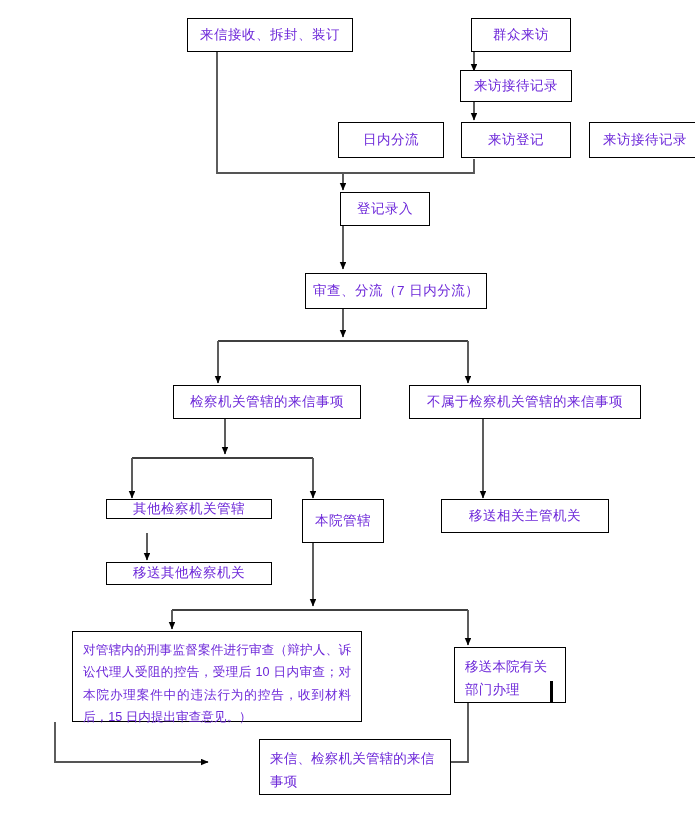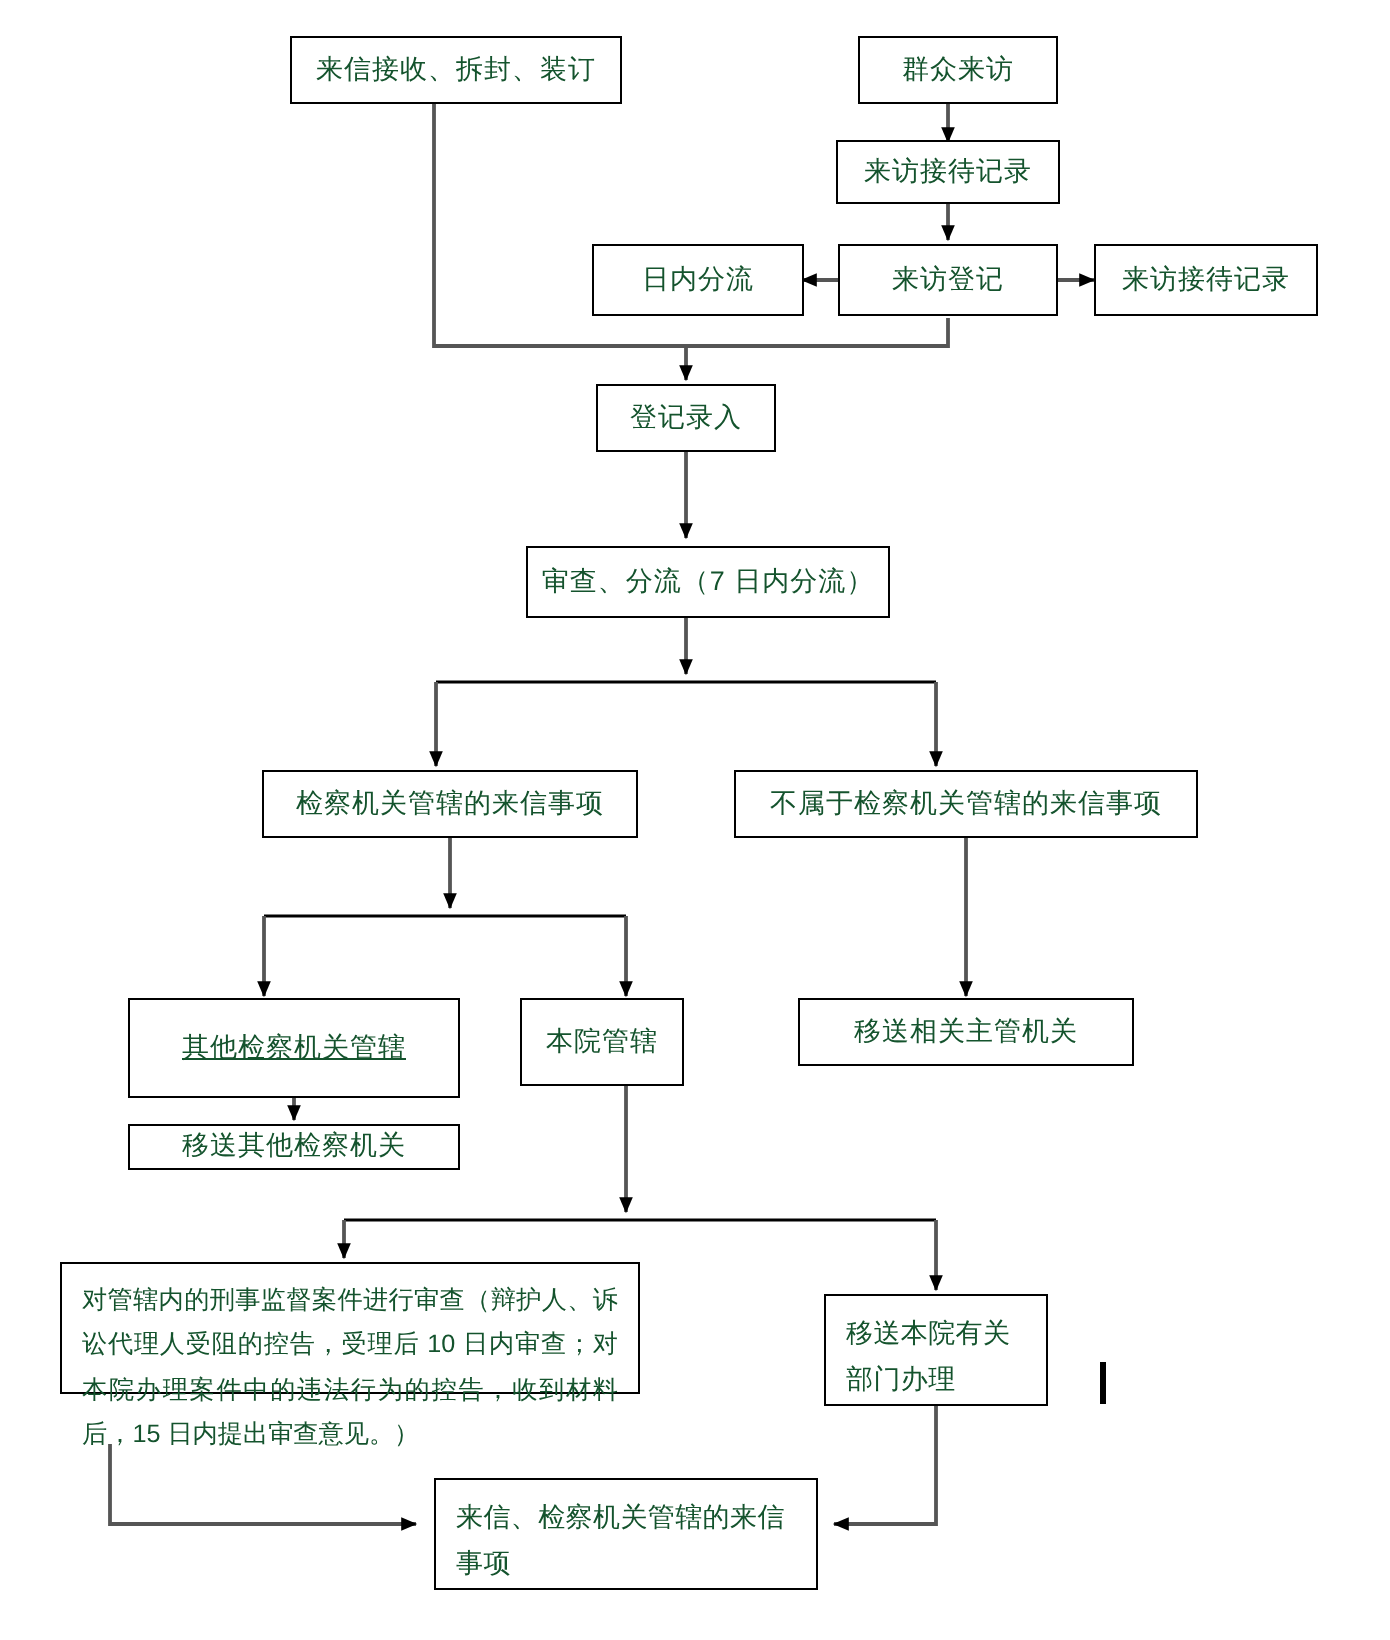--- a/index.html
+++ b/index.html
@@ -24,29 +24,30 @@
     top: 0;
     width: 695px;
     height: 820px;
     pointer-events: none;
   }
   .node {
     position: absolute;
     box-sizing: border-box;
     border: 1.4px solid #000000;
     background: #ffffff;
-    color: #14532d;
+    color: #6d28d9;
     display: flex;
     align-items: center;
     justify-content: flex-start;
     font-size: 13.5px;
     line-height: 1.55;
     letter-spacing: 0.5px;
     padding: 2px 9px;
     white-space: nowrap;
+    margin-left: 42px;
   }
   .node.center { justify-content: center; }
   .node.multiline {
     white-space: normal;
     align-items: flex-start;
     padding: 7px 10px;
     line-height: 1.72;
     letter-spacing: 0.2px;
   }
   .node.para {
@@ -145,37 +146,37 @@
   </div>
 
   <div class="node center" style="left:131px; top:385px; width:188px; height:34px;">
     <span>检察机关管辖的来信事项</span>
   </div>
 
   <div class="node center" style="left:367px; top:385px; width:232px; height:34px;">
     <span>不属于检察机关管辖的来信事项</span>
   </div>
 
-  <div class="node center" style="left:64px; top:499px; width:166px; height:50px;text-decoration:underline;">
+  <div class="node center" style="left:64px; top:499px; width:166px; height:20px;">
     <span>其他检察机关管辖</span>
   </div>
 
   <div class="node center" style="left:260px; top:499px; width:82px; height:44px;">
     <span>本院管辖</span>
   </div>
 
   <div class="node center" style="left:399px; top:499px; width:168px; height:34px;">
     <span>移送相关主管机关</span>
   </div>
 
   <div class="node center" style="left:64px; top:562px; width:166px; height:23px;">
     <span>移送其他检察机关</span>
   </div>
 
-  <div class="node multiline para" style="left:30px; top:631px; width:290px; height:66px;">
+  <div class="node multiline para" style="left:30px; top:631px; width:290px; height:91px;">
     <span>对管辖内的刑事监督案件进行审查（辩护人、诉讼代理人受阻的控告，受理后 10 日内审查；对本院办理案件中的违法行为的控告，收到材料后，15 日内提出审查意见。）</span>
   </div>
 
   <div class="node multiline" style="left:412px; top:647px; width:112px; height:56px;">
     <span>移送本院有关部门办理</span>
   </div>
 
   <div class="node multiline" style="left:217px; top:739px; width:192px; height:56px;">
     <span>来信、检察机关管辖的来信事项</span>
   </div>

